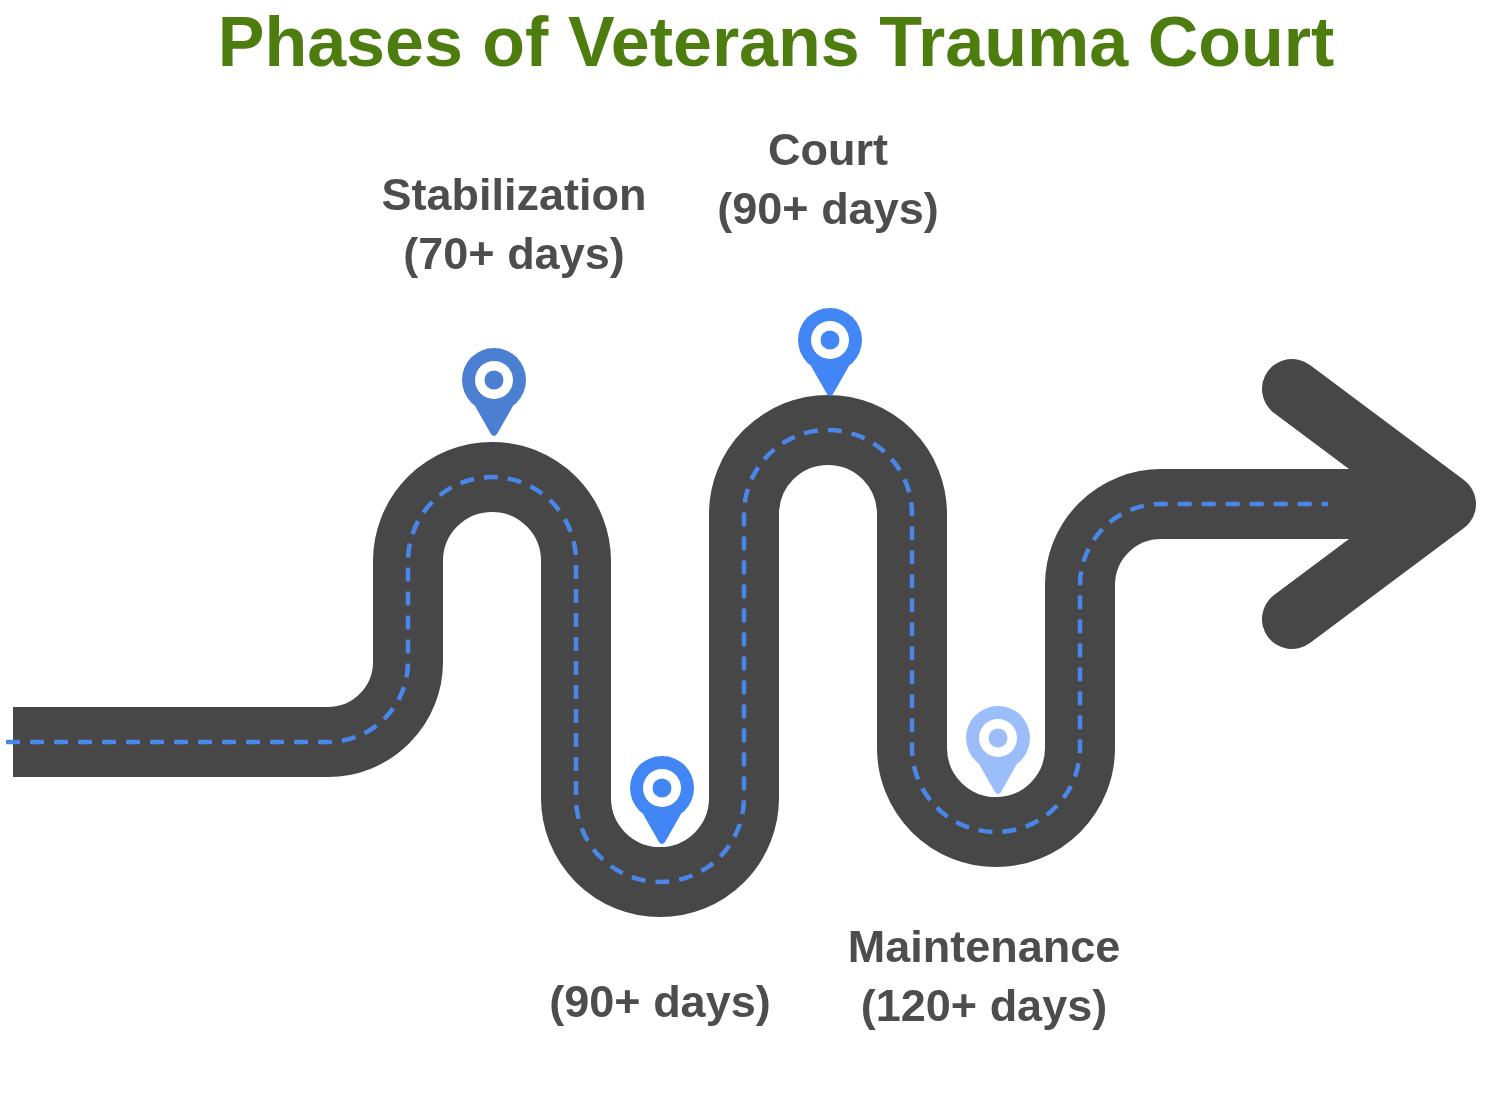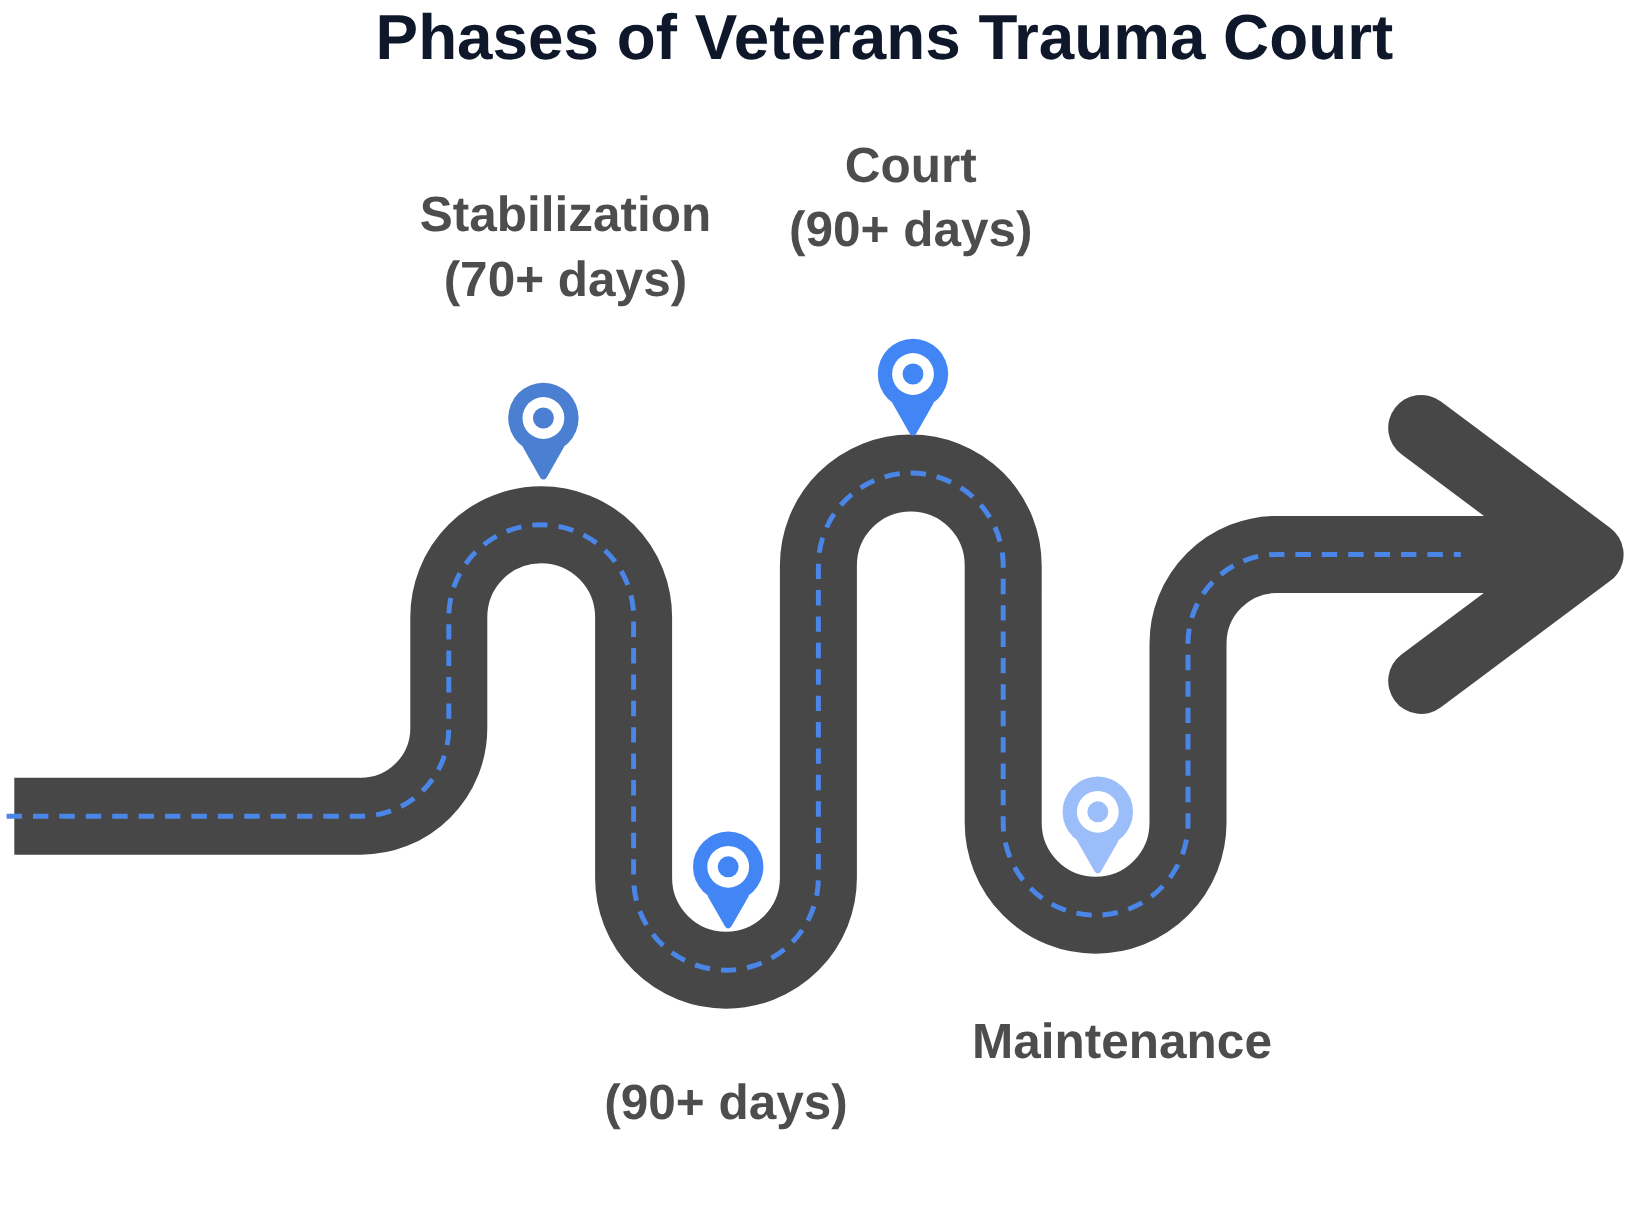--- a/index.html
+++ b/index.html
@@ -7,44 +7,44 @@
     position: relative;
     width: 1487px;
     height: 1104px;
     background: #ffffff;
     overflow: hidden;
     font-family: "Liberation Sans", sans-serif;
   }
   .road-svg { position: absolute; left: 0; top: 0; }
   .title {
     position: absolute;
-    left: 804px;
+    left: 776px;
     top: 2px;
     transform: translateX(-50%);
     font-weight: 700;
-    font-size: 58px;
+    font-size: 70px;
     line-height: 1.15;
-    color: #0f172a;
+    color: #4d7c0f;
     white-space: nowrap;
   }
   .phase-label {
     position: absolute;
     transform: translateX(-50%);
     text-align: center;
     font-weight: 700;
     font-size: 45px;
     line-height: 1.32;
     color: #4d4d4d;
     white-space: nowrap;
   }
   .phase-label span { display: block; }
   .label-stabilization { left: 514px; top: 165px; }
   .label-action        { left: 828px; top: 120px; }
   .label-engagement    { left: 660px; top: 972px; }
-  .label-maintenance   { left: 1020px; top: 917px; }
+  .label-maintenance   { left: 984px; top: 917px; }
 </style>
 </head>
 <body>
 
 <div class="canvas">
 
   <svg class="road-svg" width="1487" height="1104" viewBox="0 0 1487 1104">
 
     <path d="M 13 742 L 328 742
              A 80 80 0 0 0 408 662
@@ -116,15 +116,16 @@
     <span>Court</span>
     <span>(90+ days)</span>
   </div>
 
   <div class="phase-label label-engagement">
     <span>(90+ days)</span>
   </div>
 
   <div class="phase-label label-maintenance">
     <span>Maintenance</span>
+    <span>(120+ days)</span>
   </div>
 
 </div>
 
 </body></html>

